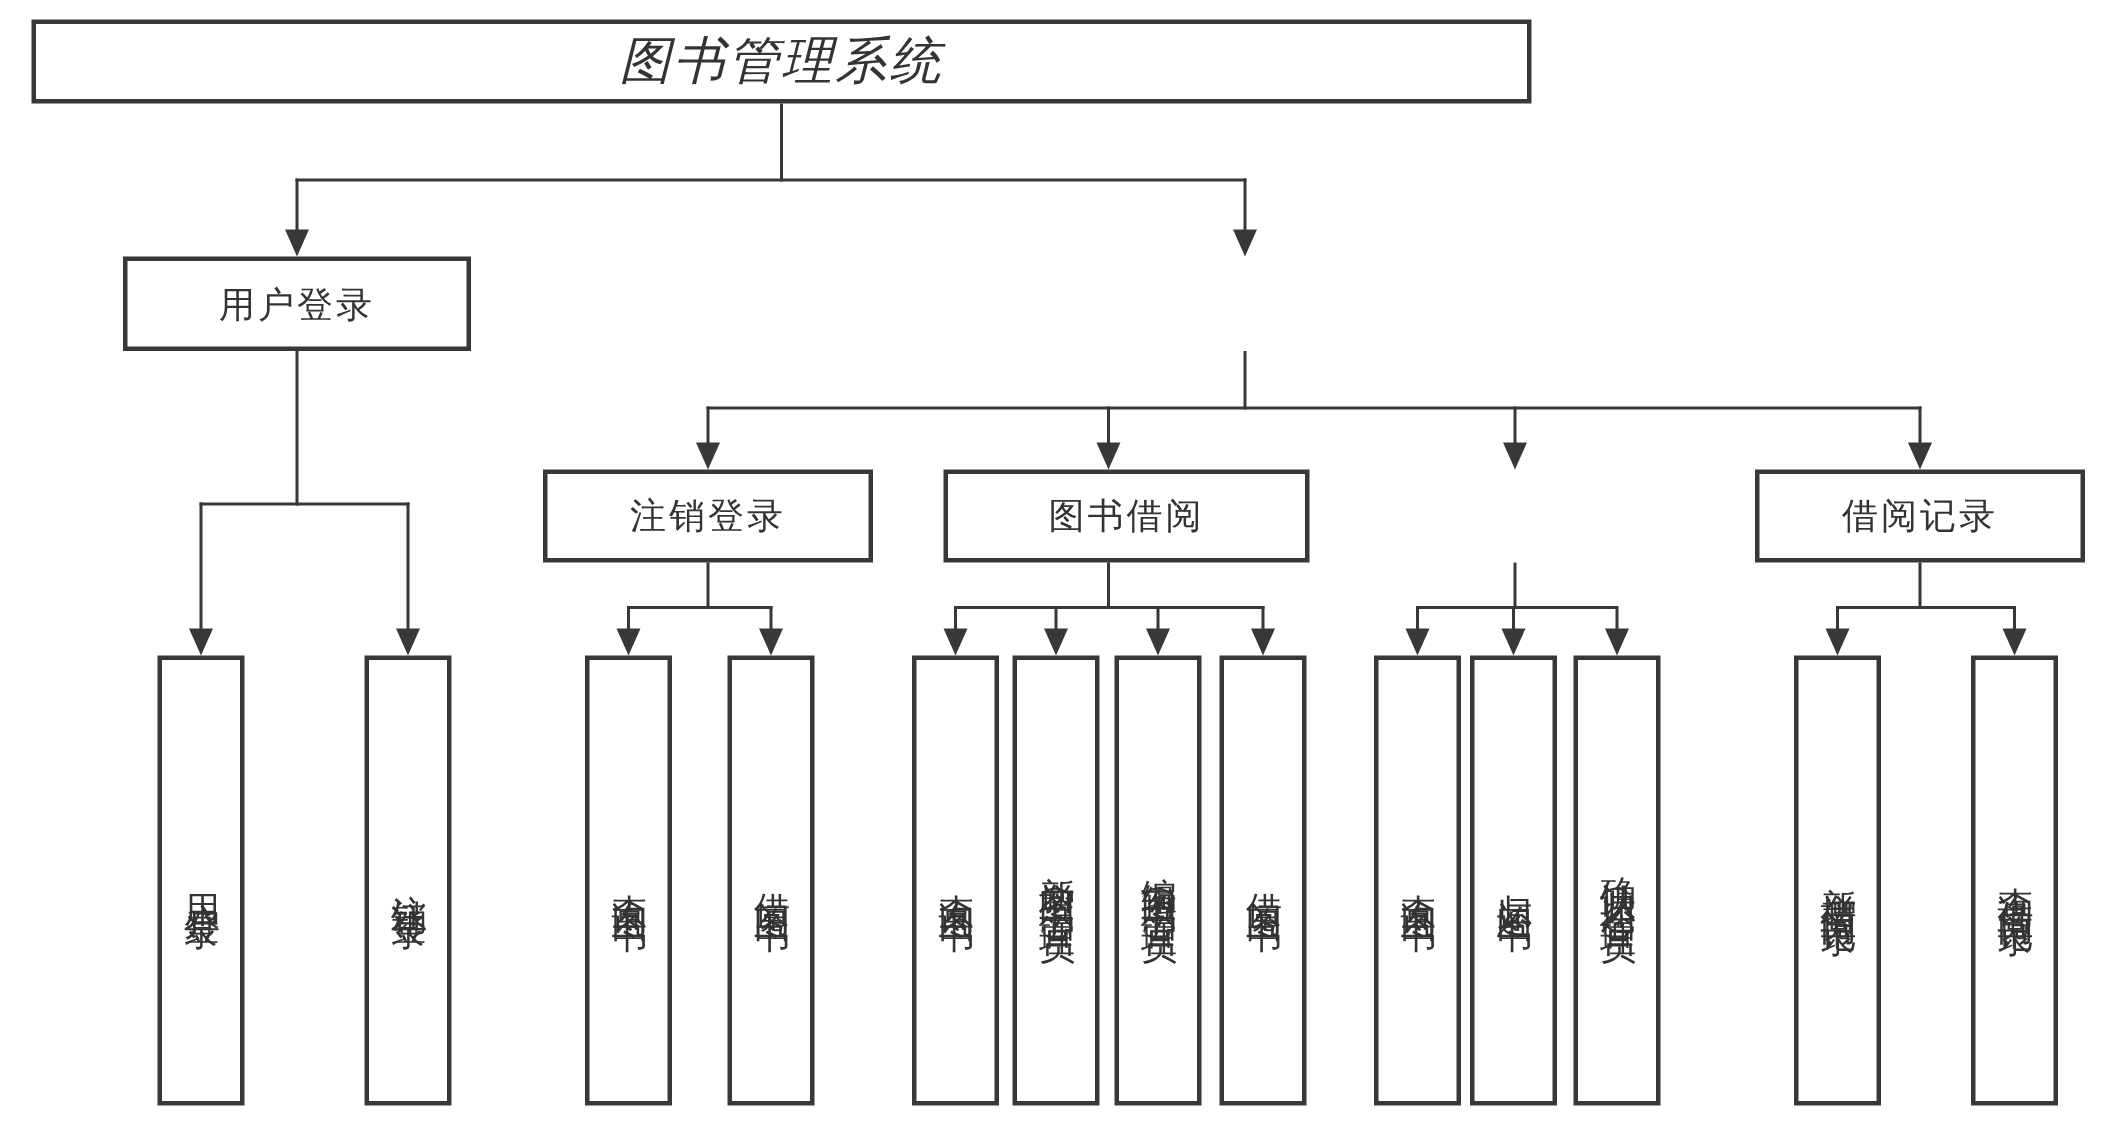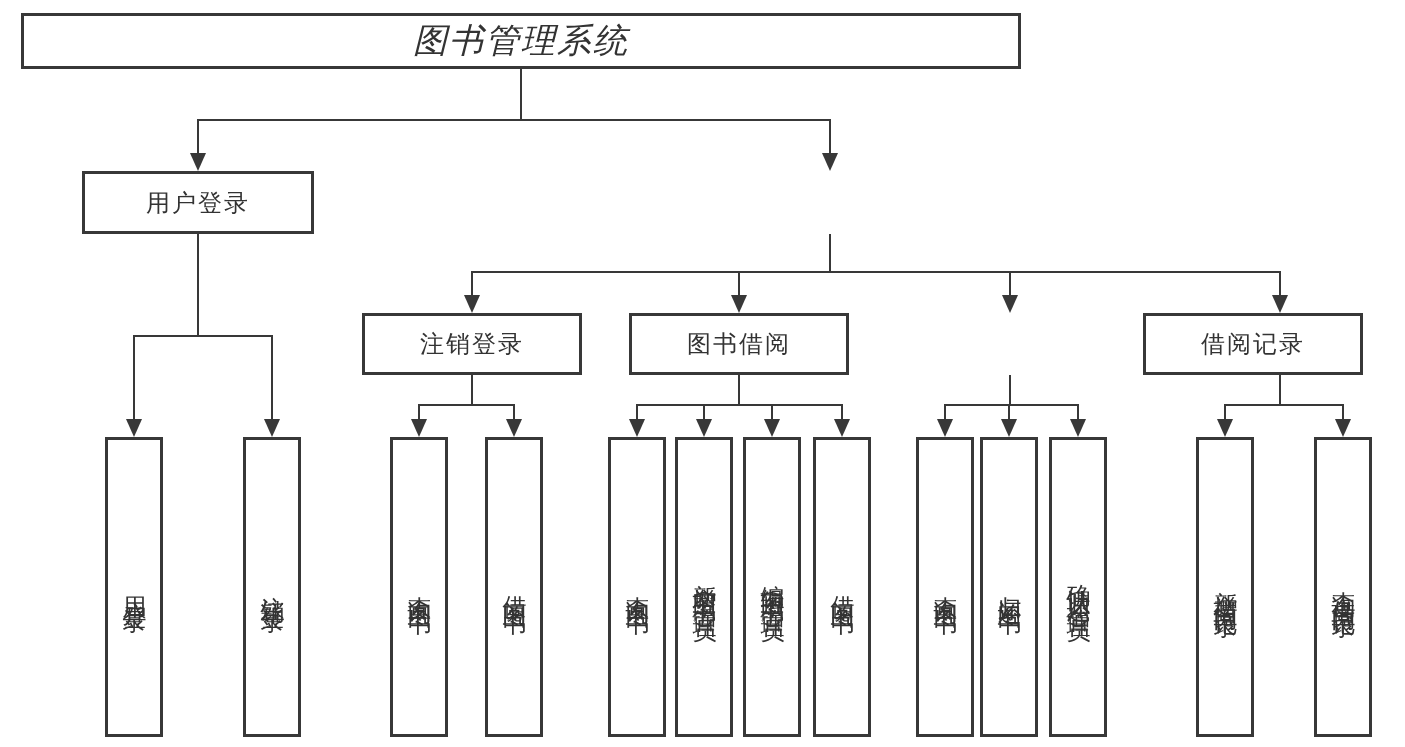--- a/index.html
+++ b/index.html
@@ -139,24 +139,24 @@
     <span>图书管理系统</span>
   </div>
 
   <div class="hbox" style="left:82px;top:171px;width:232px;height:63px">
     <span>用户登录</span>
   </div>
 
   <div class="hbox" style="left:362px;top:313px;width:220px;height:62px">
     <span>注销登录</span>
   </div>
-  <div class="hbox" style="left:629px;top:313px;width:220px;height:62px">
+  <div class="hbox" style="left:629px;top:313px;width:244px;height:62px">
     <span>图书借阅</span>
   </div>
-  <div class="hbox" style="left:1143px;top:313px;width:220px;height:62px">
+  <div class="hbox" style="left:1170px;top:313px;width:220px;height:62px">
     <span>借阅记录</span>
   </div>
 
   <div class="vbox" style="left:105px;top:437px;width:58px;height:300px">
     <span class="vtext">用户登录</span>
   </div>
   <div class="vbox" style="left:243px;top:437px;width:58px;height:300px">
     <span class="vtext">注销登录</span>
   </div>
 

